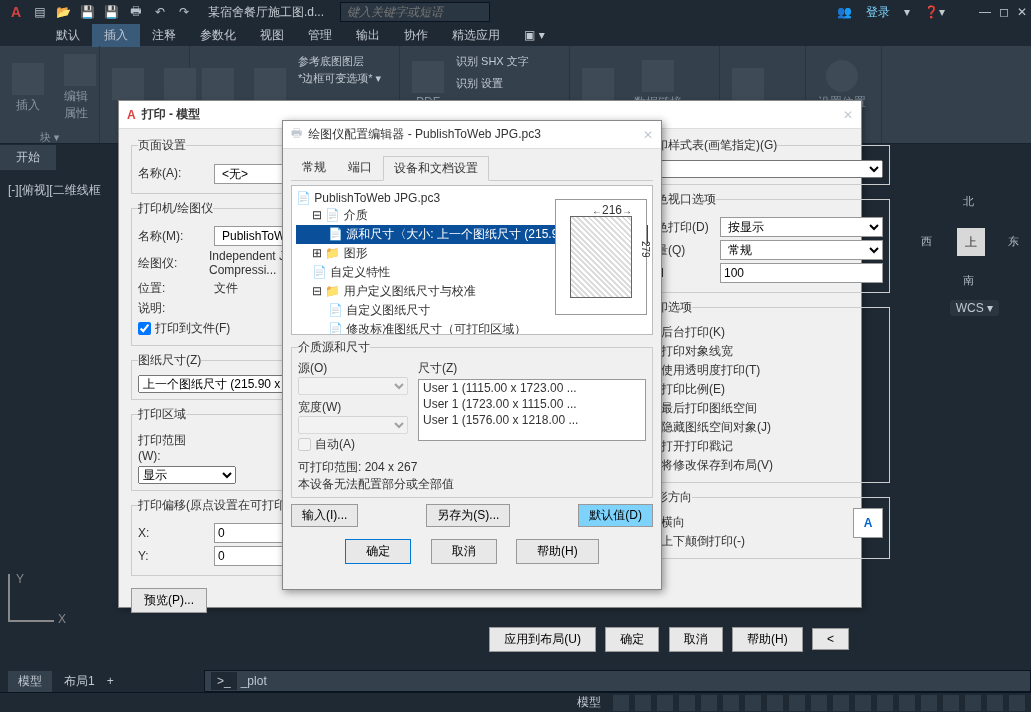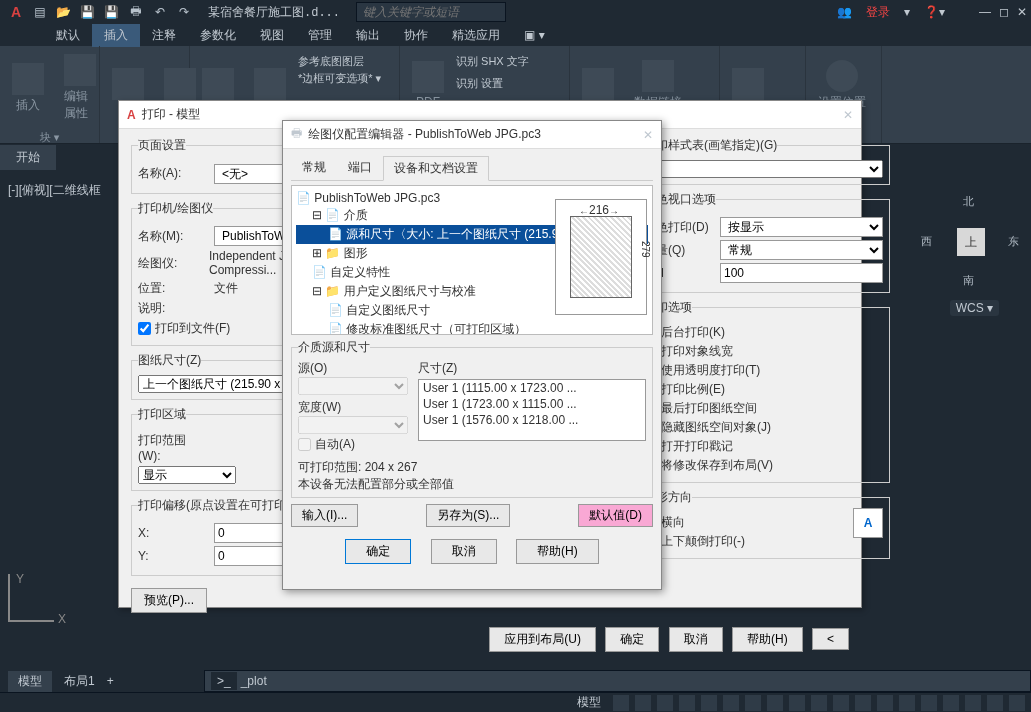--- a/index.html
+++ b/index.html
@@ -3,24 +3,24 @@
 <meta charset="utf-8">
 <style>
 * { margin: 0; padding: 0; box-sizing: border-box; font-family: "Microsoft YaHei", sans-serif; font-size: 12px; }
 body { width: 1031px; height: 712px; background: #1f2933; overflow: hidden; position: relative; color: #c0c8d0; }
 
 
 .titlebar { height: 24px; background: #1f2933; display: flex; align-items: center; padding: 0 4px; }
 .app-logo { width: 24px; height: 24px; color: #d84141; font-weight: bold; font-size: 14px; display: flex; align-items: center; justify-content: center; }
 .titlebar-icons { display: flex; gap: 8px; margin-left: 4px; }
 .tb-icon { width: 16px; height: 16px; color: #b8c2cc; display: flex; align-items: center; justify-content: center; }
-.doc-title { margin-left: 16px; color: #c0c8d0; font-family: Liberation Mono, monospace; }
+.doc-title { margin-left: 16px; color: #c0c8d0; }
 .search-box { margin-left: 16px; background: #2a3642; color: #7a8694; padding: 2px 6px; width: 150px; font-style: italic; border: 1px solid #0a1420; }
 .titlebar-right { margin-left: auto; display: flex; align-items: center; gap: 14px; }
-.login { color: #ef4444; }
+.login { color: #7dd3fc; }
 .win-btns { display: flex; gap: 8px; margin-left: 20px; }
 
 
 .menubar { height: 22px; background: #1f2933; display: flex; align-items: center; padding-left: 44px; gap: 0; }
 .menu-item { padding: 3px 12px; color: #c0c8d0; }
 .menu-item.active { background: #3a5a7a; }
 
 
 .ribbon { height: 98px; background: #34404c; display: flex; border-bottom: 1px solid #1a232c; }
 .ribbon-panel { border-right: 1px solid #2a343e; padding: 4px; display: flex; flex-direction: column; justify-content: space-between; }
@@ -33,21 +33,21 @@
 .file-tabs { height: 26px; background: #1f2933; display: flex; align-items: center; }
 .file-tab { padding: 4px 16px; background: #34404c; color: #c0c8d0; margin-right: 2px; }
 
 
 .main-area { position: absolute; top: 170px; left: 0; right: 0; bottom: 42px; background: #1f2933; }
 .viewport-label { position: absolute; top: 12px; left: 8px; color: #c0c8d0; }
 
 
 .print-dialog { position: absolute; left: 118px; top: 100px; width: 744px; height: 508px; background: #f0f0f0; border: 1px solid #888; box-shadow: 2px 2px 6px rgba(0,0,0,0.3); }
 .dlg-titlebar { height: 28px; background: #fff; display: flex; align-items: center; padding: 0 8px; border-bottom: 1px solid #ddd; }
-.dlg-title { margin-left: 6px; color: #333; }
+.dlg-title { margin-left: 6px; color: #333; font-weight: bold; }
 .dlg-close { margin-left: auto; }
 .dlg-body { padding: 8px 12px; color: #333; display: grid; grid-template-columns: 340px 150px 1fr; gap: 8px; font-size: 12px; }
 .dlg-body fieldset { border: 1px solid #ccc; padding: 6px; margin-bottom: 6px; }
 .dlg-body legend { font-size: 12px; color: #333; }
 .dlg-row { display: flex; align-items: center; gap: 6px; margin: 3px 0; }
 .dlg-row label { width: 70px; }
 .dlg-row input[type=text], .dlg-row select { flex: 1; border: 1px solid #999; padding: 1px 3px; font-size: 12px; height: 20px; background: #fff; }
 .dlg-buttons { text-align: right; padding: 6px 12px; }
 .dlg-buttons button { padding: 3px 14px; margin-left: 6px; border: 1px solid #999; background: #e8e8e8; }
 .chk { display: flex; align-items: center; gap: 4px; margin: 2px 0; }
@@ -411,21 +411,21 @@
     <div class="tree-item indent2 sel">📄 <span>源和尺寸〈大小: 上一个图纸尺寸  (215.90 x 279.40</span></div>
     <div class="tree-item indent1">⊞ 📁 <span>图形</span></div>
     <div class="tree-item indent1">📄 <span>自定义特性</span></div>
     <div class="tree-item indent1">⊟ 📁 <span>用户定义图纸尺寸与校准</span></div>
     <div class="tree-item indent2">📄 <span>自定义图纸尺寸</span></div>
     <div class="tree-item indent2">📄 <span>修改标准图纸尺寸（可打印区域）</span></div>
 
   </div>
   <div class="preview-box">
     <div class="preview-inner">
-      <span style="position:absolute;top:-14px;left:8px;font-size:10px;color:#333">←<span>216</span>→</span>
+      <span style="position:absolute;top:-14px;left:21px;font-size:10px;color:#333">←<span>216</span>→</span>
       <span style="position:absolute;right:-20px;top:24px;font-size:10px;color:#333;writing-mode:vertical-rl">279</span>
     </div>
   </div>
   <fieldset class="fs-media">
       <legend>介质源和尺寸</legend>
     <div style="display:flex;gap:10px">
       <div style="flex:0 0 110px">
         <div>源(O)</div>
         <select disabled="" style="width:100%"></select>
         <div style="margin-top:4px">宽度(W)</div>
@@ -443,21 +443,21 @@
           <div>User 1 (1576.00 x 1218.00 ...</div>
         </div>
       </div>
     </div>
     <div style="margin-top:4px">可打印范围:  204 x 267</div>
     <div>本设备无法配置部分或全部值</div>
   </fieldset>
   <div style="padding:4px 8px;display:flex;gap:20px;justify-content:space-between">
     <button style="padding:2px 10px;border:1px solid #999;background:#e8e8e8">输入(I)...</button>
     <button style="padding:2px 10px;border:1px solid #999;background:#e8e8e8">另存为(S)...</button>
-    <button style="padding:2px 10px;border:1px solid #999;background:#f9a8d4">默认值(D)</button>
+    <button style="padding:2px 10px;border:1px solid #999;background:#7dd3fc">默认值(D)</button>
   </div>
   <div class="pd-buttons">
     <button style="border:1px solid #0078d7">确定</button>
     <button>取消</button>
     <button>帮助(H)</button>
   </div>
 </div>
 
 <div class="model-tab">
   <span style="background:#34404c;padding:2px 10px">模型</span>

